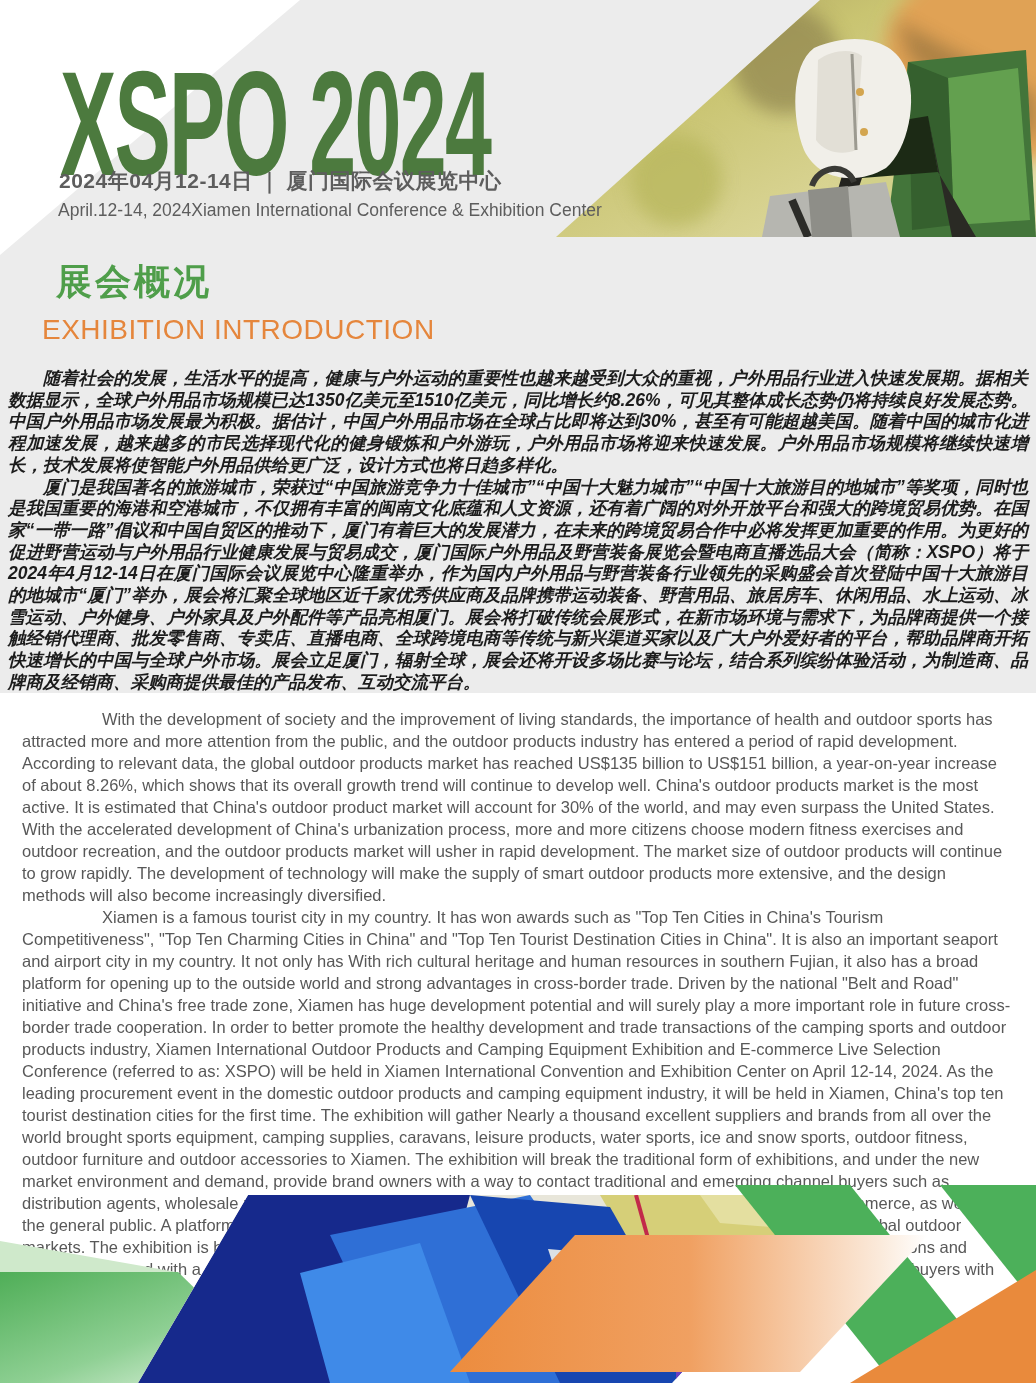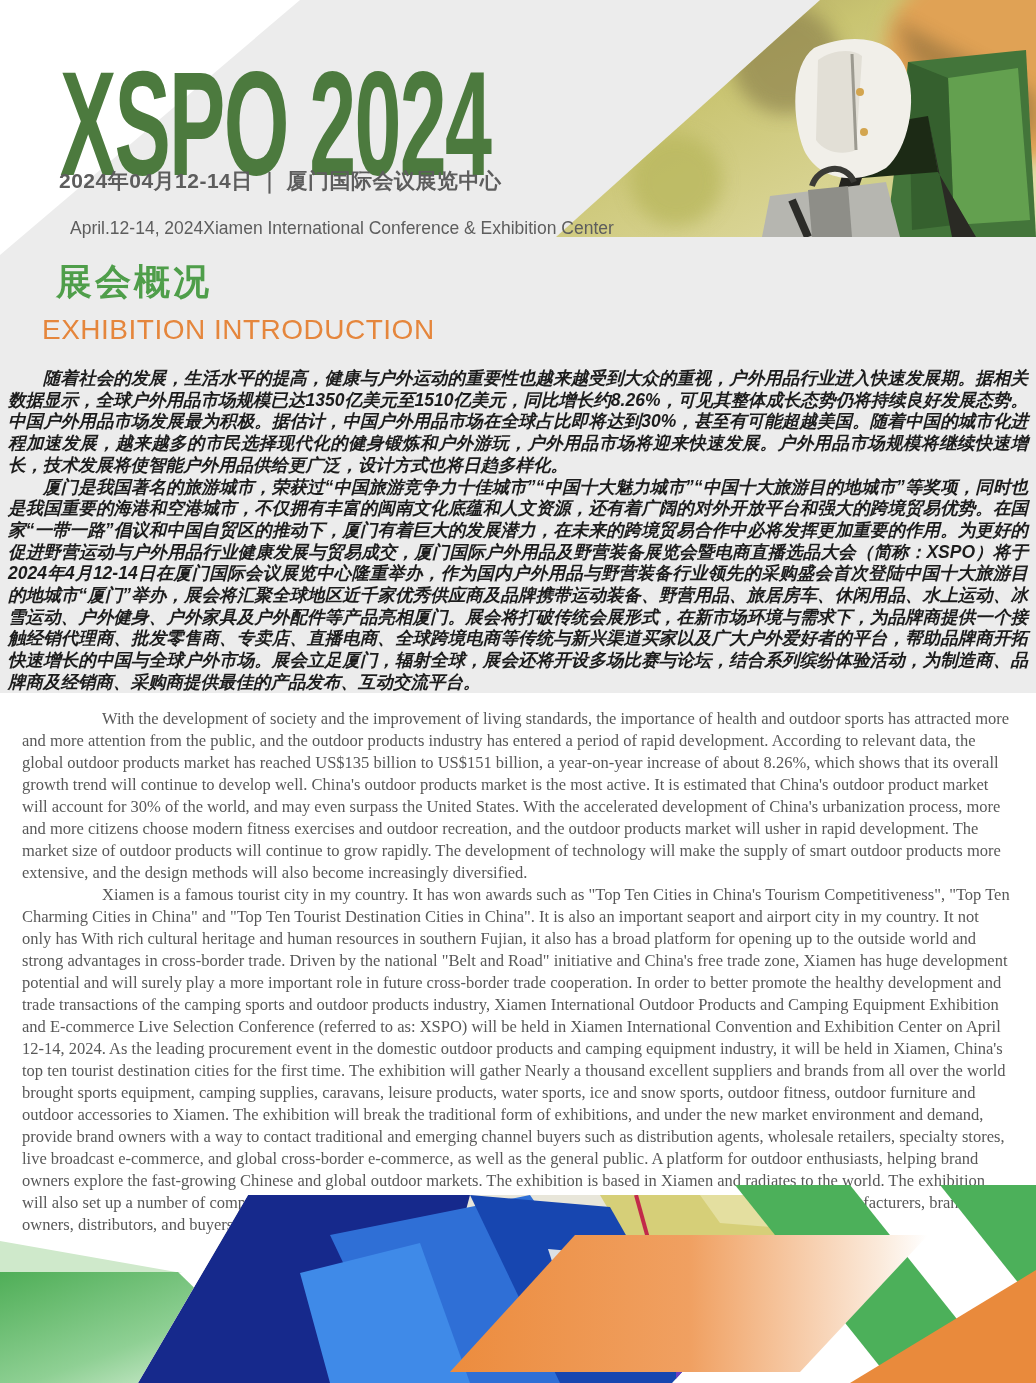--- a/index.html
+++ b/index.html
@@ -32,24 +32,23 @@
     font-size:148px;line-height:148px;font-weight:900;
     color:#4c7a3e;letter-spacing:-3px;white-space:nowrap;
     transform:scale(0.57,1);transform-origin:left top;
   }
   .date-zh{
     position:absolute;left:59px;top:168px;
     font-size:21px;line-height:26px;font-weight:600;color:#5d5d5d;
     white-space:nowrap;letter-spacing:0.5px;
   }
   .date-en{
-    position:absolute;left:70px;top:199px;
+    position:absolute;left:58px;top:199px;
     font-size:17.5px;line-height:22px;font-weight:400;color:#5d5d5d;
     white-space:nowrap;
-    margin-top:18px;
   }
   
   .sec-zh{
     position:absolute;left:56px;top:252px;
     font-size:36px;line-height:60px;font-weight:700;color:#4f9e4a;
     letter-spacing:3px;white-space:nowrap;
   }
   .sec-en{
     position:absolute;left:42px;top:314px;
     font-size:28px;line-height:32px;font-weight:500;color:#e5863c;
@@ -61,21 +60,21 @@
     font-size:17.5px;line-height:21.7px;font-weight:600;color:#1c1c1c;
     text-align:justify;
     font-style:italic;
   }
   .zh-body p{margin:0;text-indent:2em;}
   .en-body{
     position:absolute;left:22px;top:708px;width:990px;
     font-size:16.5px;line-height:22px;font-weight:400;color:#585858;
     text-align:left;
   }
-  .en-body p{margin:0;text-indent:80px;font-family:Liberation Serif, serif;}
+  .en-body p{margin:0;text-indent:80px;}
   
   .bottom-collage{
     position:absolute;left:0;top:1183px;width:1036px;height:200px;
   }
   .bottom-collage svg{display:block;}
 </style>
 </head>
 <body>
 
 <div class="gray-band"></div>

